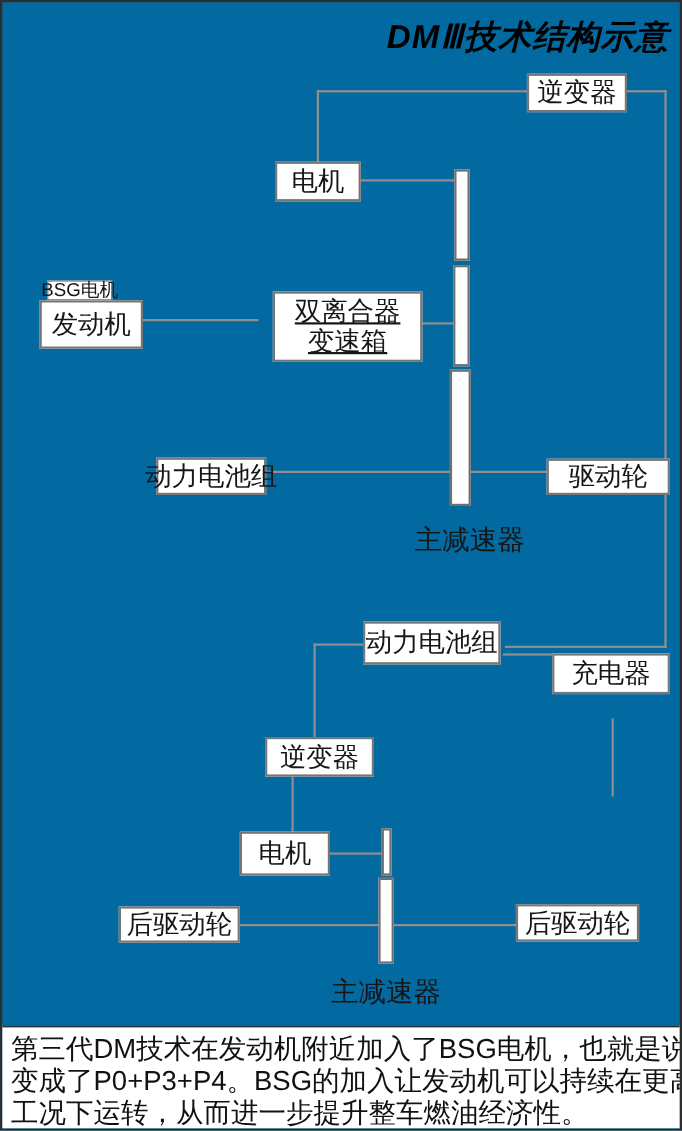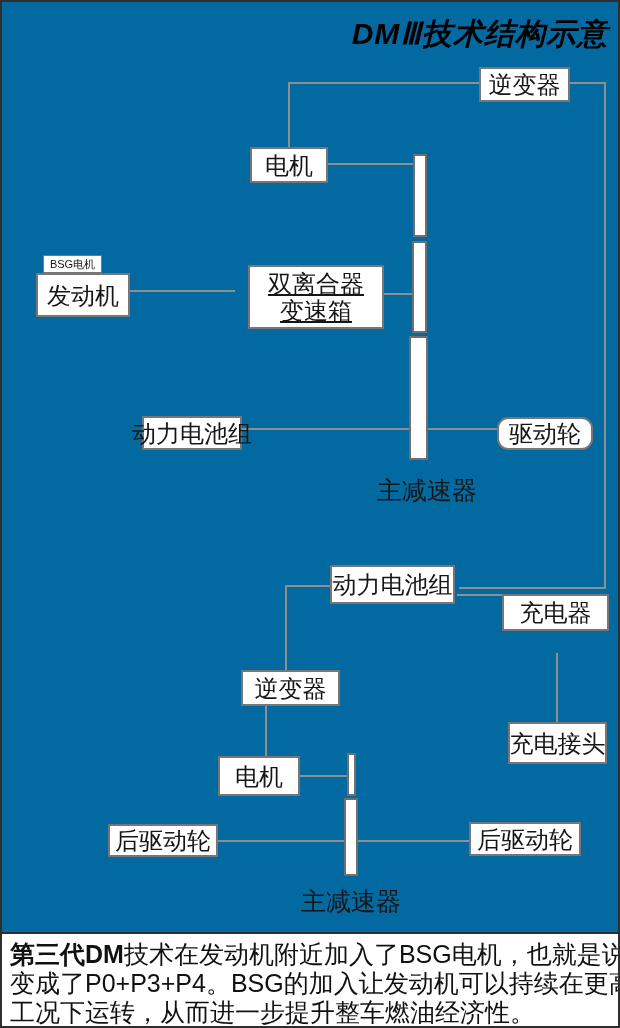--- a/index.html
+++ b/index.html
@@ -31,21 +31,21 @@
     display:flex;
     flex-direction:column;
     align-items:center;
     justify-content:center;
     font-size:24px;
     line-height:27px;
     color:#161616;
     white-space:nowrap;
     z-index:3;
   }
-  .node.small{font-size:11px;line-height:14px;border-width:1px;z-index:4;}
+  .node.small{font-size:17px;line-height:14px;border-width:1px;z-index:4;}
   .plain-label{
     position:absolute;
     font-size:25px;
     color:#161616;
     white-space:nowrap;
     z-index:3;
     text-align:right;
     font-family:Liberation Serif, serif;
   }
   .hline,.vline{position:absolute;background:#8f8f8f;z-index:1;}
@@ -63,21 +63,21 @@
     left:0;right:0;bottom:0;
     top:930px;
     border-top:2px solid #2e2e2e;
     padding:6px 8px 0 8px;
     box-sizing:border-box;
     font-size:25px;
     line-height:29px;
     color:#111;
     background:#fff;
   }
-  .footer .b{font-weight:700;}
+  .footer .b{font-weight:400;}
   .footer .line{white-space:nowrap;}
 </style>
 </head>
 <body>
 
 <div id="stage">
 
   <div class="title">DMⅢ技术结构示意</div>
 
   <div class="hline" style="left:286px;top:80px;width:193px;"></div>
@@ -125,37 +125,34 @@
 
   <div class="node" style="left:246px;top:263px;width:136px;height:64px;text-decoration:underline;">
     <span>双离合器</span>
     <span>变速箱</span>
   </div>
 
   <div class="node" style="left:140px;top:414px;width:100px;height:34px;">
     <span>动力电池组</span>
   </div>
 
-  <div class="node" style="left:495px;top:415px;width:96px;height:33px;border-radius:11px;">
+  <div class="node" style="left:495px;top:415px;width:112px;height:33px;">
     <span>驱动轮</span>
   </div>
 
   <div class="plain-label" style="left:375px;top:472px;width:92px;">主减速器</div>
 
   <div class="node" style="left:328px;top:563px;width:125px;height:39px;">
     <span>动力电池组</span>
   </div>
 
   <div class="node" style="left:500px;top:592px;width:107px;height:37px;">
     <span>充电器</span>
   </div>
 
-  <div class="node" style="left:506px;top:720px;width:99px;height:42px;">
-    <span>充电接头</span>
-  </div>
 
   <div class="node" style="left:239px;top:668px;width:99px;height:36px;">
     <span>逆变器</span>
   </div>
 
   <div class="node" style="left:216px;top:754px;width:82px;height:40px;">
     <span>电机</span>
   </div>
 
   <div class="node" style="left:106px;top:822px;width:110px;height:33px;">

